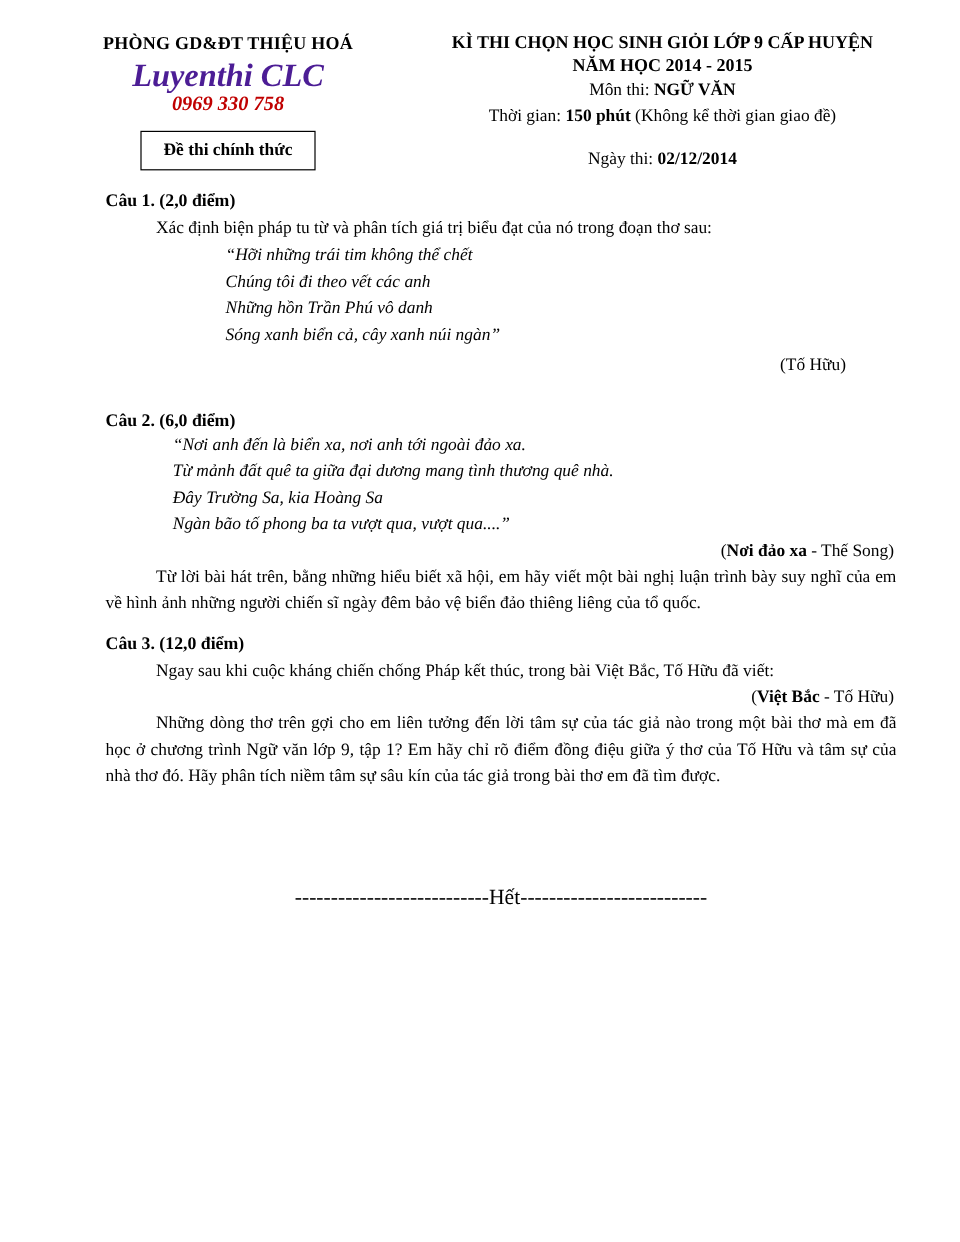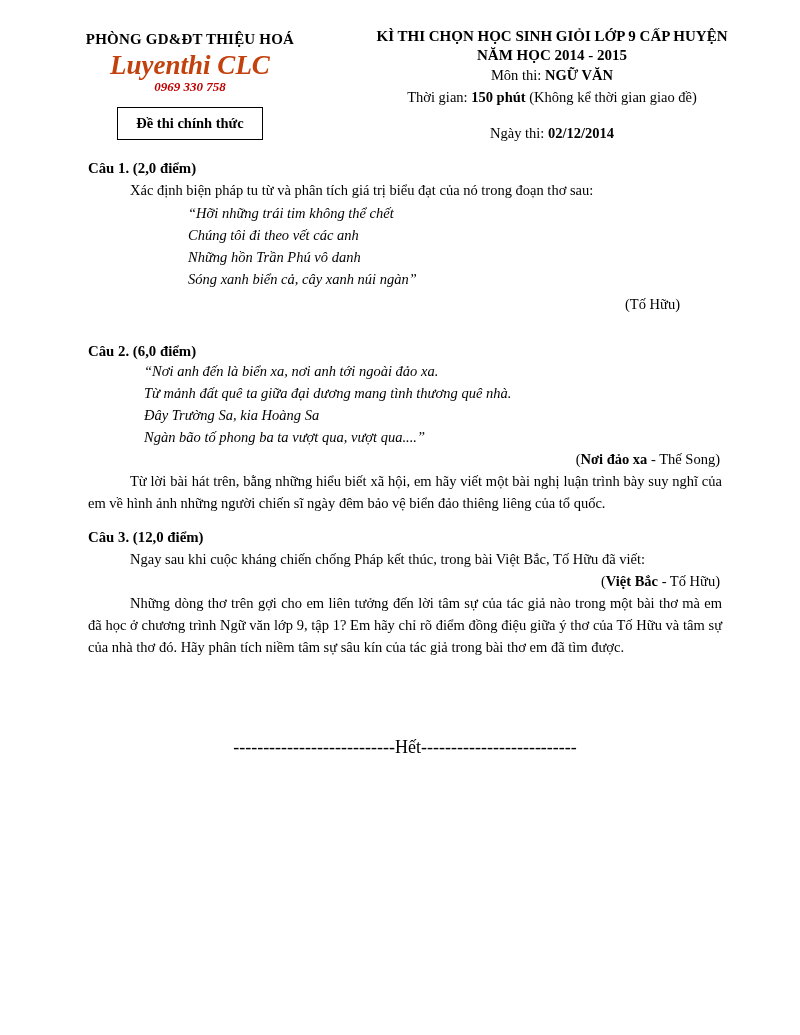--- a/index.html
+++ b/index.html
@@ -50,29 +50,29 @@
   }
   .logo-block {
     margin-top: 4px;
     line-height: 1;
   }
   .logo-word {
     font-family: "Liberation Serif", serif;
     font-style: italic;
     font-weight: bold;
     font-size: 27px;
-    color: #c2410c;
+    color: #4c1d95;
     letter-spacing: 0px;
     display: inline-block;
   }
   .logo-phone {
     font-family: "Liberation Serif", serif;
     font-style: italic;
     font-weight: bold;
-    font-size: 13px;
+    font-size: 17px;
     color: #c00000;
     margin-top: 1px;
   }
   .exam-box {
     display: inline-block;
     border: 1.5px solid #000;
     padding: 7px 18px 7px 18px;
     font-weight: bold;
     font-size: 14.5px;
     margin-top: 14px;
@@ -96,21 +96,21 @@
     font-size: 14.5px;
     margin-top: 5px;
   }
   .exam-date {
     font-size: 14.5px;
     margin-top: 19px;
   }
 
   
   .content {
-    padding: 0 78px 0 88px;
+    padding: 0 53px 0 88px;
     box-sizing: border-box;
     margin-top: 18px;
   }
   .q-head {
     font-weight: bold;
     font-size: 14.8px;
     margin-top: 0;
   }
   .para {
     text-indent: 42px;

